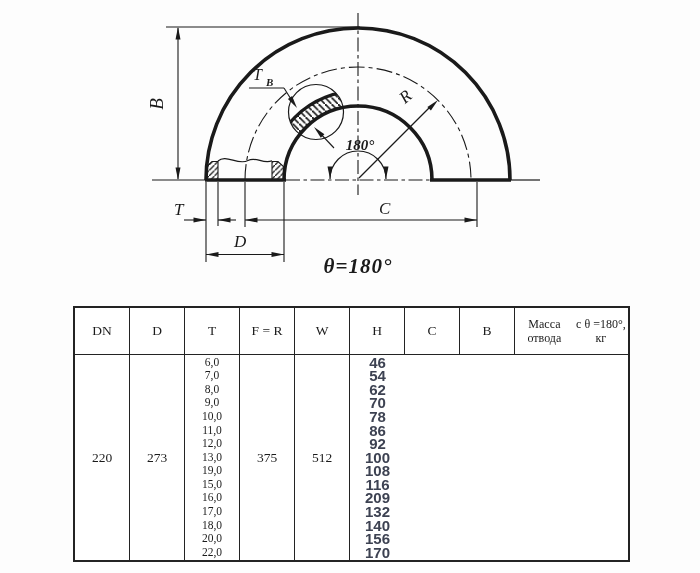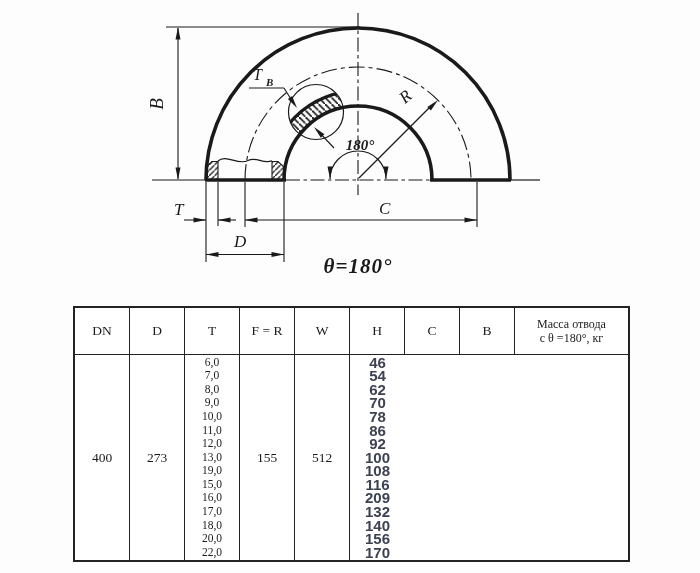--- a/index.html
+++ b/index.html
@@ -14,21 +14,21 @@
   .lbl-theta{font-size:21px;font-weight:bold;letter-spacing:1px;}
   
   .tbl{position:absolute;left:73px;top:306px;width:557px;height:256px;box-sizing:border-box;
        border:2px solid #232323;display:grid;
        grid-template-columns:55px 55px 55px 55px 55px 55px 55px 55px 1fr;
        grid-template-rows:47px 1fr;background:#fff;}
   .cell{border-right:1.4px solid #232323;display:flex;align-items:center;justify-content:center;
         text-align:center;color:#1b1b1b;}
   .cell.last{border-right:none;}
   .hcell{border-bottom:1.4px solid #232323;font-size:13.5px;}
-  .hcell.mass{font-size:12px;line-height:14px;flex-direction:column;}
+  .hcell.mass{font-size:12px;line-height:14px;flex-direction:row;}
   .vcell{font-size:13.5px;}
   .listcell{flex-direction:column;justify-content:center;}
   .t-line{font-size:11.5px;line-height:13.6px;color:#1b1b1b;}
   .m-line{font-family:"Liberation Sans",sans-serif;font-weight:700;font-size:15px;
           line-height:13.6px;color:#3d4252;}
 </style>
 </head>
 <body>
 
 <div class="screen">
@@ -143,40 +143,40 @@
     <div class="cell hcell">F = R</div>
     <div class="cell hcell">W</div>
     <div class="cell hcell">H</div>
     <div class="cell hcell">C</div>
     <div class="cell hcell">B</div>
     <div class="cell hcell mass last">
       <div>Масса отвода</div>
       <div>с θ =180°, кг</div>
     </div>
 
-    <div class="cell vcell">400</div>
+    <div class="cell vcell">220</div>
     <div class="cell vcell">273</div>
     <div class="cell listcell">
         <div class="t-line">6,0</div>
         <div class="t-line">7,0</div>
         <div class="t-line">8,0</div>
         <div class="t-line">9,0</div>
         <div class="t-line">10,0</div>
         <div class="t-line">11,0</div>
         <div class="t-line">12,0</div>
         <div class="t-line">13,0</div>
         <div class="t-line">19,0</div>
         <div class="t-line">15,0</div>
         <div class="t-line">16,0</div>
         <div class="t-line">17,0</div>
         <div class="t-line">18,0</div>
         <div class="t-line">20,0</div>
         <div class="t-line">22,0</div>
       </div>
-    <div class="cell vcell">155</div>
+    <div class="cell vcell">375</div>
     <div class="cell vcell">512</div>
     <div class="cell listcell last">
         <div class="m-line">46</div>
         <div class="m-line">54</div>
         <div class="m-line">62</div>
         <div class="m-line">70</div>
         <div class="m-line">78</div>
         <div class="m-line">86</div>
         <div class="m-line">92</div>
         <div class="m-line">100</div>

